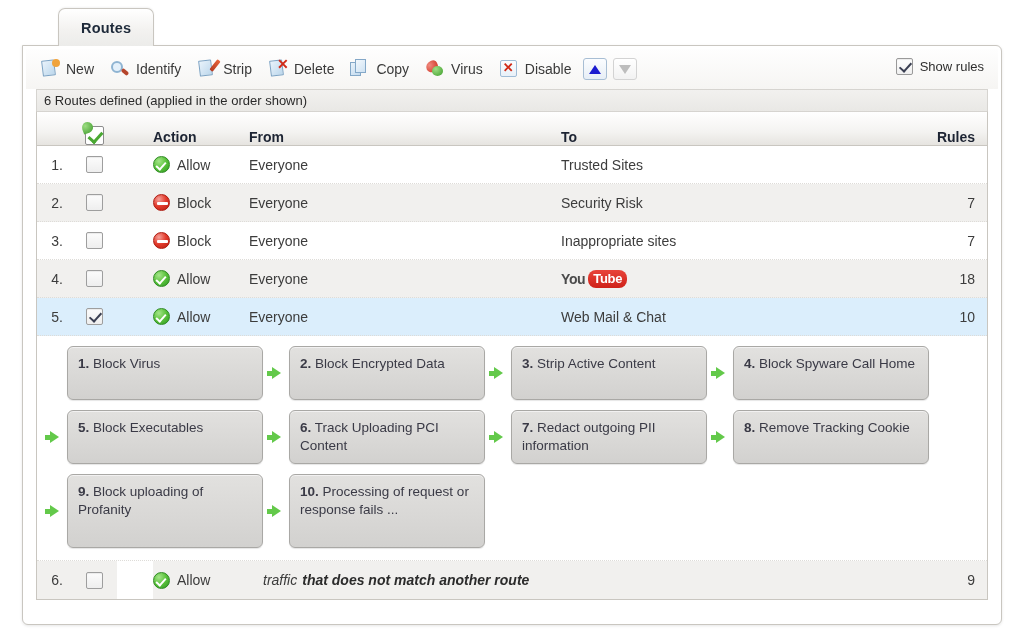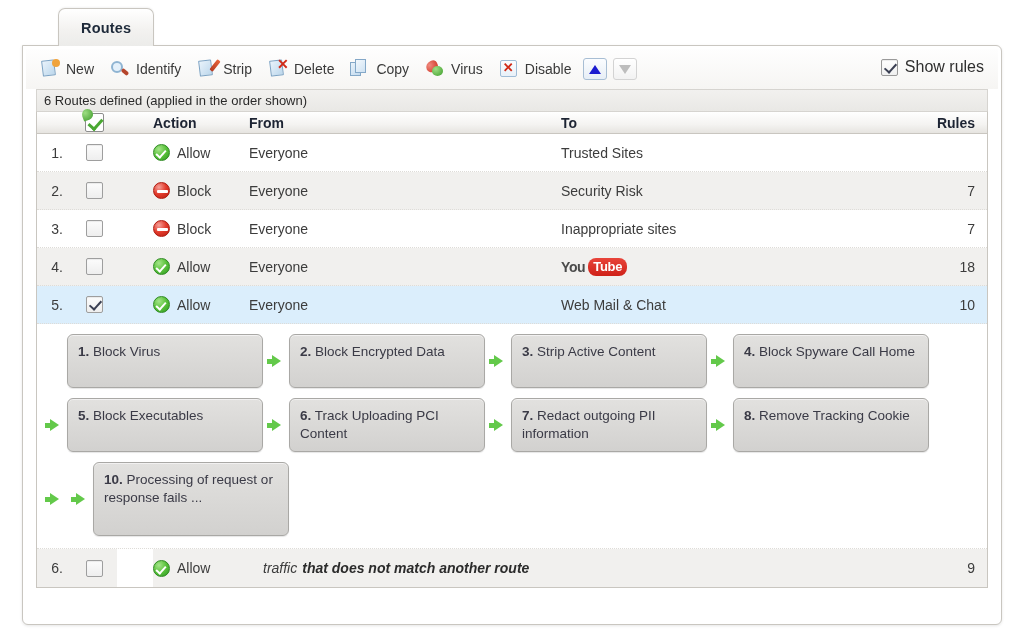--- a/index.html
+++ b/index.html
@@ -98,21 +98,21 @@
     width: 0; height: 0;
     border-left: 6px solid transparent;
     border-right: 6px solid transparent;
     border-top: 9px solid #bdbdbd;
   }
 
   .showrules {
     position: absolute;
     right: 14px; top: 9px;
     display: flex; align-items: center;
-    font-size: 16px; color: #2f2f2f;
+    font-size: 13px; color: #2f2f2f;
   }
   .cbx {
     width: 17px; height: 17px;
     border: 1px solid #9a9a9a;
     background: linear-gradient(to bottom,#ffffff,#f0f0f0);
     border-radius: 2px;
     margin-right: 7px;
     position: relative;
     box-shadow: inset 0 1px 1px rgba(0,0,0,.08);
   }
@@ -140,23 +140,23 @@
   }
 
   
   .table {
     margin: 0 13px;
     border: 1px solid #c9c6c0;
     border-top: 1px solid #d6d4d0;
     background: #fff;
   }
   .thead {
-    height: 22px;
+    height: 34px;
     display: flex;
-    align-items: center;
+    align-items: flex-end;
     background: linear-gradient(to bottom,#ffffff 0%,#f4f3f1 60%,#e6e4e0 100%);
     border-bottom: 1px solid #c9c6c0;
     font-size: 14px; font-weight: bold; color: #1d2433;
   }
   .row {
     height: 38px;
     display: flex;
     align-items: center;
     font-size: 14px;
     color: #3c3c3c;
@@ -648,20 +648,24 @@
           <div class="rulebox">
             <span class="rb-num">8.</span>
             <span class="rb-text">Remove Tracking Cookie</span>
           </div>
         </div>
 
         <div class="rulerow">
           <div class="arrowcell lead">
             <span class="garrow"></span>
           </div>
+          <div class="rulebox tall">
+            <span class="rb-num">9.</span>
+            <span class="rb-text">Block uploading of Profanity</span>
+          </div>
           <div class="arrowcell">
             <span class="garrow"></span>
           </div>
           <div class="rulebox tall">
             <span class="rb-num">10.</span>
             <span class="rb-text">Processing of request or response fails ...</span>
           </div>
         </div>
 
       </div>

